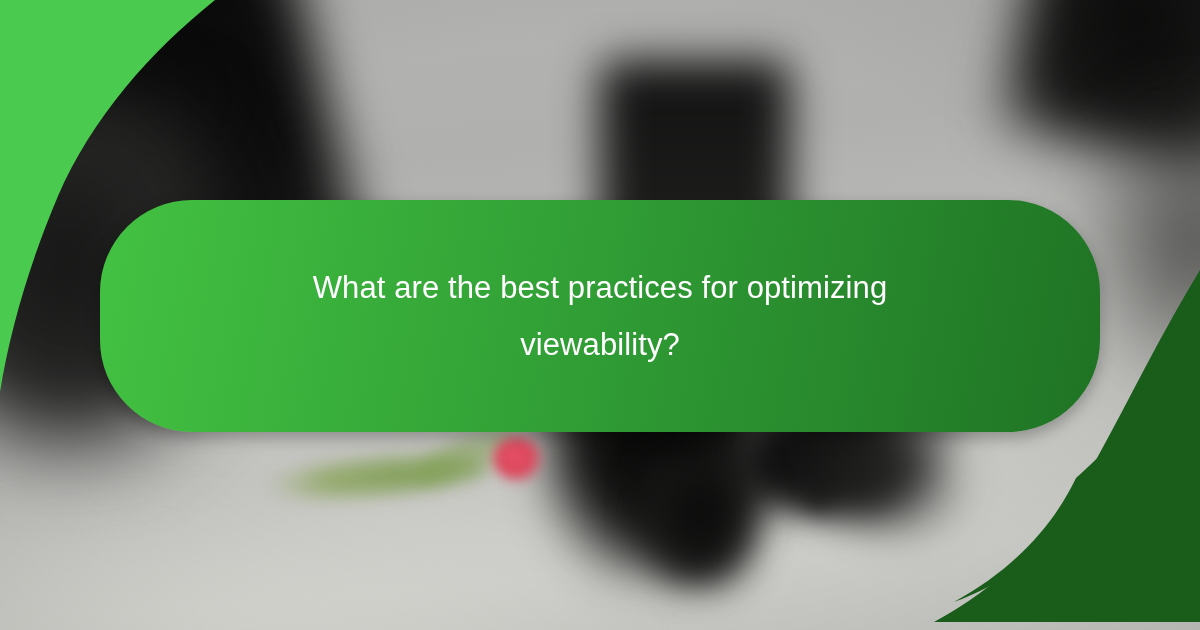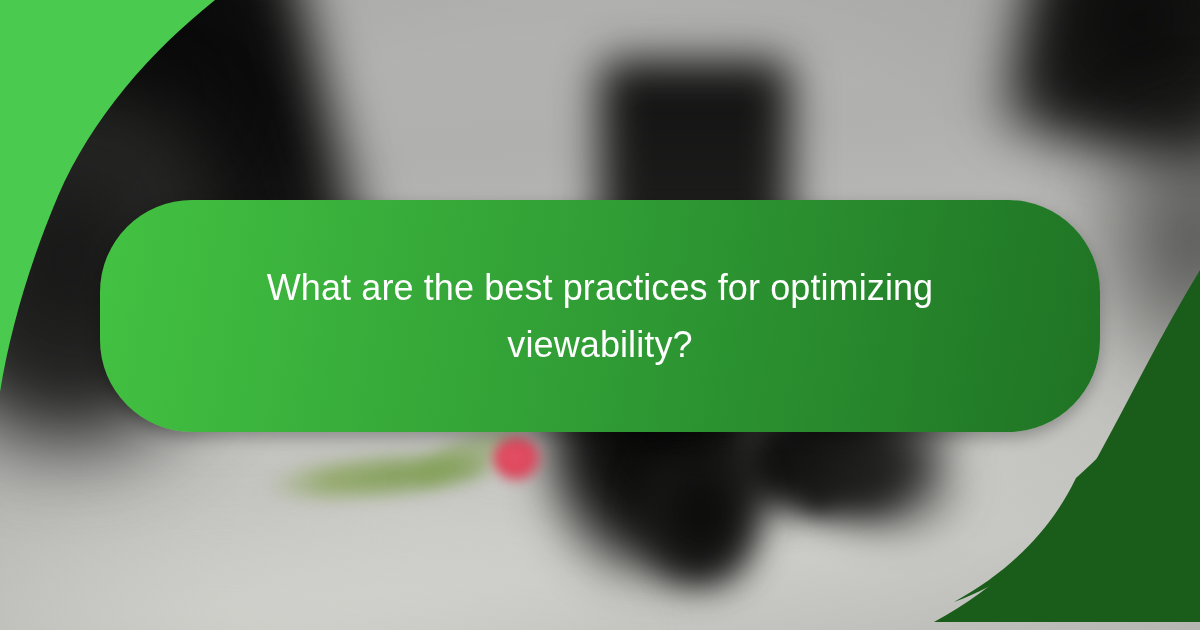--- a/index.html
+++ b/index.html
@@ -204,16 +204,16 @@
     <path id="tl-main" d="M0,0 L215,0 C150,52 92,118 58,196 C30,262 10,330 0,392 Z" fill="#4ACB50"></path>
     <path id="tl-accent" d="M198,0 C150,34 110,78 82,128 C64,160 52,192 46,224 C58,166 84,108 124,62 C142,40 166,18 192,0 Z" fill="#4ACB50"></path>
   </svg>
 
   <svg class="corner-svg corner-br" width="300" height="360" viewBox="0 0 300 360">
     <path id="br-main" d="M300,0 C262,62 230,128 196,190 C162,250 112,310 34,352 L300,352 Z" fill="#1A5C1A"></path>
     <path id="br-accent" d="M176,208 C152,258 112,300 54,332 C118,308 166,268 198,218 C212,196 222,174 230,152 C214,172 196,190 176,208 Z" fill="#1A5C1A"></path>
   </svg>
 
   <div id="question-card" style="background: linear-gradient(100deg, rgb(67, 194, 66) 0%, rgb(47, 155, 52) 52%, rgb(31, 115, 36) 100%); left: 100px; top: 200px; width: 1000px; height: 232px; border-radius: 92px;">
-    <div id="question-text" style="color: rgb(255, 255, 255); font-size: 36px;">What are the best practices for optimizing viewability?</div>
+    <div id="question-text" style="color: rgb(255, 255, 255); font-size: 31px;">What are the best practices for optimizing viewability?</div>
   </div>
 
 </div>
 
 </body></html>

